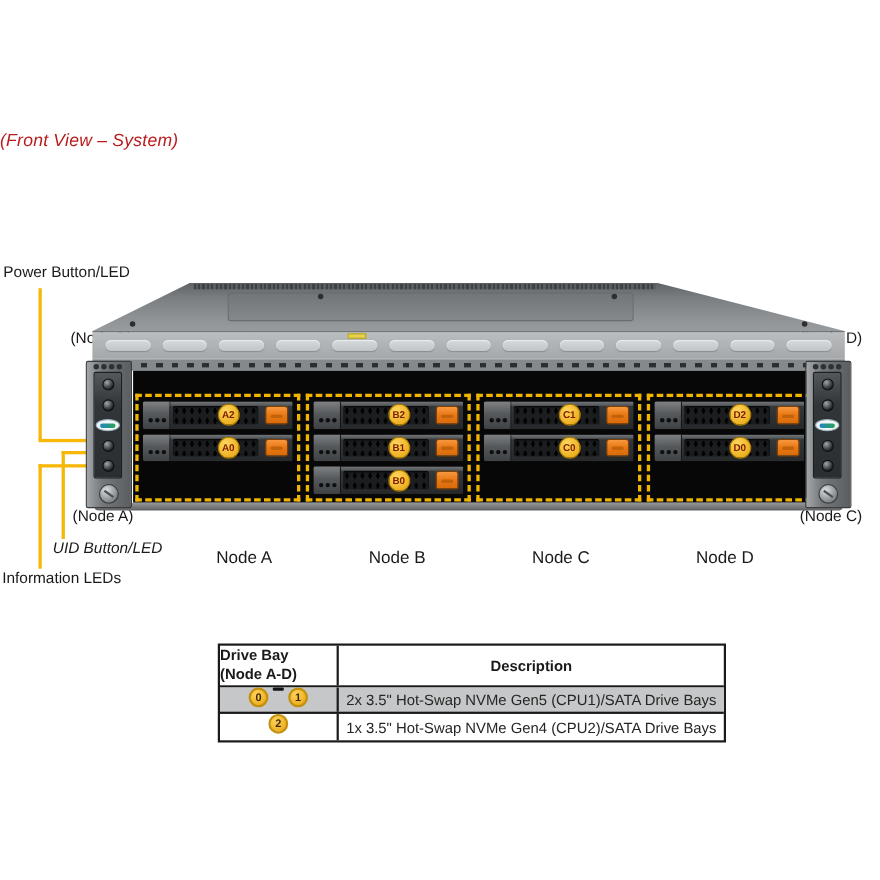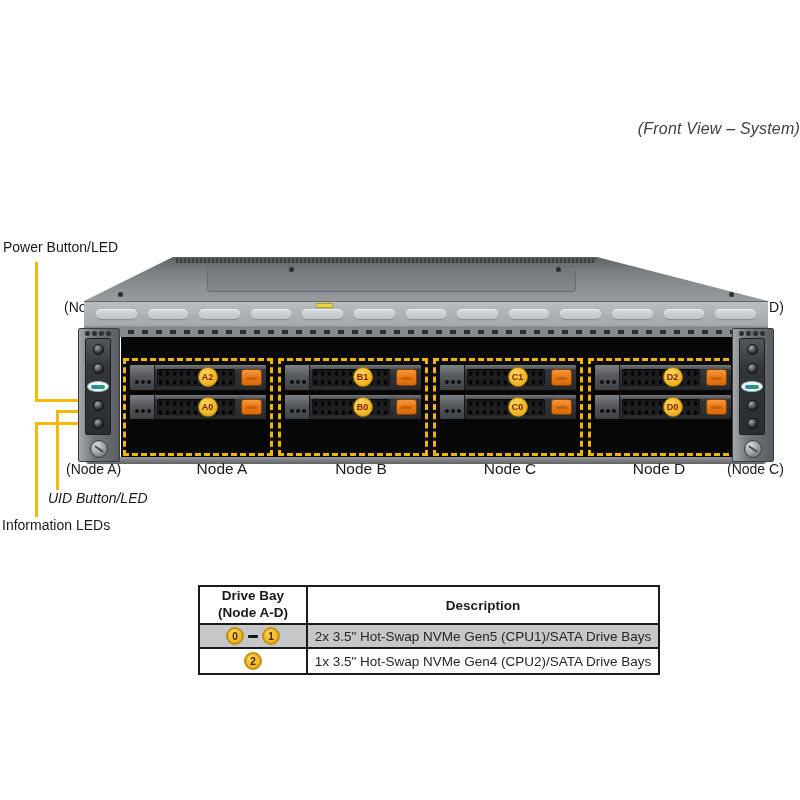--- a/index.html
+++ b/index.html
@@ -5,22 +5,22 @@
   * { margin:0; padding:0; box-sizing:border-box; }
   html,body { background:#ffffff; }
   .canvas {
     position:relative; width:800px; height:800px; background:#fff;
     font-family:"Liberation Sans", sans-serif; color:#1a1a1a; overflow:hidden;
   }
   .abs { position:absolute; }
 
   
   .fig-title {
-    left:0; right:0; top:120px; text-align:right;
-    font-style:italic; font-size:16px; letter-spacing:0.2px; color:#404040;
+    left:0; right:0; top:120px; text-align:left;
+    font-style:italic; font-size:16px; letter-spacing:0.2px; color:#b91c1c;
   }
 
   
   .callout-label { font-size:14px; white-space:nowrap; }
 
   
   .cline { background:#f6b708; }
 
   
   .lid {
@@ -151,30 +151,30 @@
     width:18px; height:18px; border-radius:50%;
     background:radial-gradient(circle at 35% 30%, #dde0e2, #8e9295 60%, #5c6063);
     border:1px solid #3a3d3f;
   }
   .thumbscrew::after {
     content:""; position:absolute; left:3px; right:3px; top:7px; height:2px;
     background:#4c5053; transform:rotate(35deg);
   }
 
   
-  .node-name { width:120px; text-align:center; font-size:15.5px; }
+  .node-name { width:120px; text-align:center; font-size:15.5px;margin-top:39px; }
 
   
   .spec-table {
     left:198px; top:585px; width:462px;
     border:2px solid #1a1a1a; background:#fff; font-size:13.5px;
   }
   .t-row { display:flex; align-items:stretch; }
   .t-col1 { width:108px; border-right:2px solid #1a1a1a; display:flex;
-    flex-direction:column; align-items:center; justify-content:center; }
+    flex-direction:column; align-items:flex-start; justify-content:center; }
   .t-col2 { flex:1; display:flex; align-items:center; justify-content:center; text-align:center; }
   .t-header { height:38px; border-bottom:2px solid #1a1a1a; font-weight:bold; }
   .t-header .t-col1 { line-height:1.25; }
   .t-data { height:24px; }
   .t-data.shaded { background:#c6c7c8; border-bottom:2px solid #1a1a1a; }
   .badge-cell { flex-direction:row; gap:0; }
   .t-badge {
     width:18px; height:18px; border-radius:50%;
     background:radial-gradient(circle at 35% 30%, #ffd359, #eeb224 70%, #df9f12);
     border:2px solid #c3900e; color:#3f2800; font-size:10px; font-weight:bold;
@@ -259,20 +259,27 @@
         </div>
       </div>
 
       <div class="node-group">
         <div class="group-outline"></div>
         <div class="tray">
           <div class="tray-grip"></div>
             <div class="tray-dots"></div>
             <div class="tray-vent"></div>
           <div class="tray-latch"></div>
+          <div class="bay-badge">B2</div>
+        </div>
+        <div class="tray">
+          <div class="tray-grip"></div>
+            <div class="tray-dots"></div>
+            <div class="tray-vent"></div>
+          <div class="tray-latch"></div>
           <div class="bay-badge">B1</div>
         </div>
         <div class="tray">
           <div class="tray-grip"></div>
             <div class="tray-dots"></div>
             <div class="tray-vent"></div>
           <div class="tray-latch"></div>
           <div class="bay-badge">B0</div>
         </div>
       </div>

